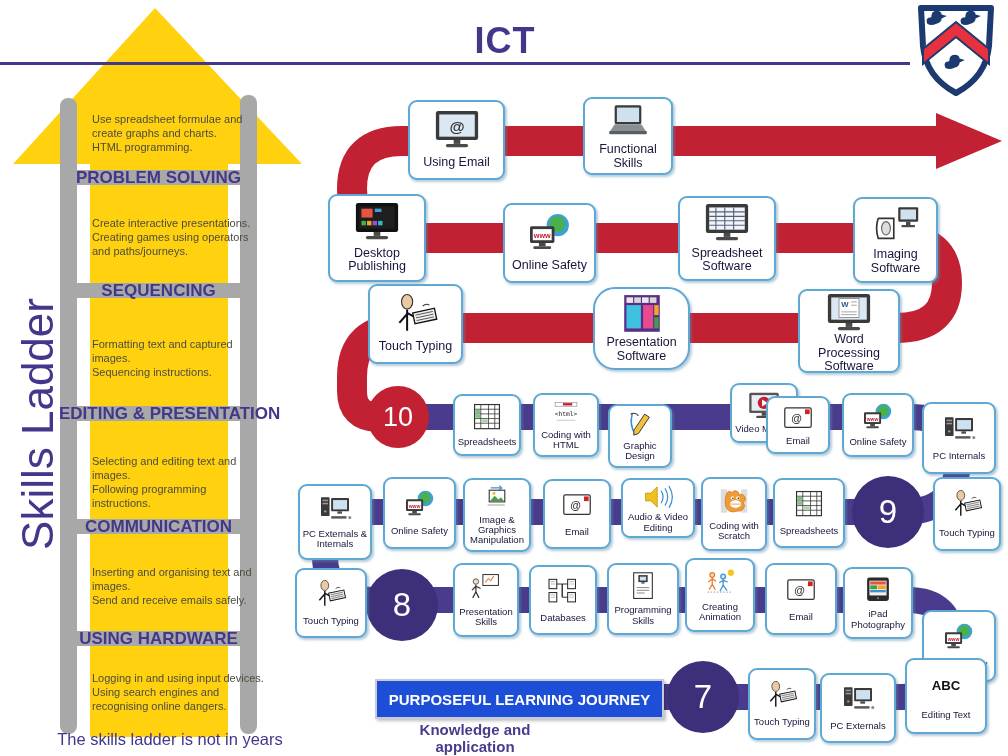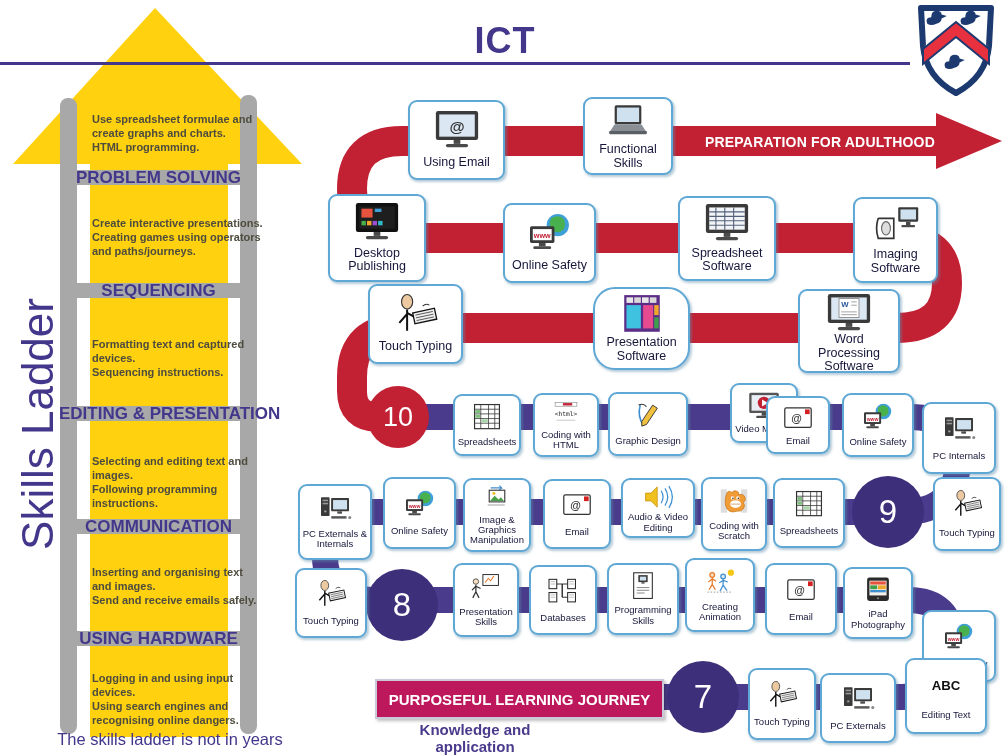--- a/index.html
+++ b/index.html
@@ -10,25 +10,25 @@
     font-size:36px;font-weight:bold;color:#43378c;letter-spacing:1px;z-index:3;}
   .title-line{position:absolute;left:0;top:62px;width:910px;height:3px;background:#43378c;z-index:2;}
   
   .side-label{position:absolute;left:-112px;top:400px;width:300px;text-align:center;
     transform:rotate(-90deg);font-size:44px;color:#43378c;line-height:48px;z-index:3;}
   .ladder-footer{position:absolute;left:50px;top:730px;width:240px;text-align:center;
     font-size:16.5px;color:#43378c;z-index:3;}
   .rung-label{position:absolute;left:59px;width:199px;text-align:center;font-size:17px;
     font-weight:bold;color:#43378c;line-height:22px;height:22px;white-space:nowrap;z-index:3;}
   .ladder-desc{position:absolute;left:92px;width:172px;font-size:11px;line-height:1.27;
-    color:#4e4c3e;white-space:pre-line;z-index:3;font-weight:bold;}
+    color:#4e4c3e;white-space:pre-line;z-index:3;}
   
   .adulthood{position:absolute;left:695px;top:134px;width:250px;text-align:center;color:#fff;
     font-weight:bold;font-size:14px;letter-spacing:.2px;z-index:4;}
-  .banner{position:absolute;left:375px;top:679px;width:285px;height:36px;background:#be185d;
+  .banner{position:absolute;left:375px;top:679px;width:285px;height:36px;background:#1d4ed8;
     border:2px solid #c9c9da;box-shadow:2px 2px 3px rgba(0,0,0,.25);color:#fff;display:flex;
     align-items:center;justify-content:center;font-weight:bold;font-size:15px;z-index:4;}
   .caption{position:absolute;left:380px;top:721px;width:190px;text-align:center;color:#4a3b8c;
     font-weight:bold;font-size:15px;z-index:4;}
   .year-circle{position:absolute;border-radius:50%;display:flex;align-items:center;
     justify-content:center;color:#fff;font-weight:500;z-index:5;}
   .skill-box{position:absolute;background:#fff;border:2px solid #5fa8d5;border-radius:9px;
     box-shadow:1.5px 2px 2.5px rgba(90,140,170,.45);display:flex;flex-direction:column;
     align-items:center;justify-content:space-evenly;padding:2px;z-index:6;box-sizing:border-box;}
   .skill-label{font-size:9.5px;line-height:1.08;text-align:center;color:#16163a;font-weight:500;}
@@ -58,21 +58,21 @@
   <div id="ladder-text">
       <div class="rung-label" style="top: 167px;">PROBLEM SOLVING</div>
       <div class="rung-label" style="top: 280px;">SEQUENCING</div>
       <div class="rung-label" style="top: 403px; text-align: right;">EDITING &amp; PRESENTATION</div>
       <div class="rung-label" style="top: 516px;">COMMUNICATION</div>
       <div class="rung-label" style="top: 628px;">USING HARDWARE</div>
       <div class="ladder-desc" style="top: 113px;">Use spreadsheet formulae and create graphs and charts.
 HTML programming.</div>
       <div class="ladder-desc" style="top: 217px;">Create interactive presentations.
 Creating games using operators and paths/journeys.</div>
-      <div class="ladder-desc" style="top: 338px;">Formatting text and captured devices.
+      <div class="ladder-desc" style="top: 338px;">Formatting text and captured images.
 Sequencing instructions.</div>
       <div class="ladder-desc" style="top: 455px;">Selecting and editing text and images.
 Following programming instructions.</div>
       <div class="ladder-desc" style="top: 566px;">Inserting and organising text and images.
 Send and receive emails safely.</div>
       <div class="ladder-desc" style="top: 672px;">Logging in and using input devices.
 Using search engines and recognising online dangers.</div>
     </div>
   <div class="side-label">Skills Ladder</div>
   <div class="ladder-footer">The skills ladder is not in years</div>
@@ -88,21 +88,20 @@
       <path transform="translate(36,54) scale(1.3)" d="M1 9 Q-1 4 4 4 Q4 -1 8 -1 Q12 -1 12 2 L16 3 L12 5 Q12 8 8 9 Q4 11 1 9 Z"></path>
     </g>
   </svg>
 
   <svg width="1008" height="756" viewBox="0 0 1008 756" style="position:absolute;left:0;top:0;z-index:1">
     <path d="M398 417 L910 417 Q958 417 958 459 Q958 512 902 512 L374 512 Q325 512 325 556 Q325 600 374 600 L908 600 Q952 600 952 644 Q952 697 902 697 L562 697" fill="none" stroke="#4a3b8c" stroke-width="26"></path>
     <path d="M952 141 L402 141 Q352 141 352 189 Q352 238 402 238 L896 238 Q947 238 947 283 Q947 328 896 328 L404 328 Q352 328 352 377 L352 391 Q352 417 378 417 L396 417" fill="none" stroke="#c22033" stroke-width="30"></path>
     <polygon points="936,113 1002,141 936,169" fill="#c22033"></polygon>
   </svg>
 
-  <div class="adulthood">PREPARATION FOR ADULTHOOD</div>
   <div class="banner">PURPOSEFUL LEARNING JOURNEY</div>
   <div class="caption">Knowledge and application</div>
 
   <div id="year-circles">
       <div class="year-circle" style="left: 367px; top: 386px; width: 62px; height: 62px; background: rgb(194, 32, 51); font-size: 27px;">10</div>
       <div class="year-circle" style="left: 852px; top: 476px; width: 72px; height: 72px; background: rgb(62, 47, 122); font-size: 33px;">9</div>
       <div class="year-circle" style="left: 366px; top: 569px; width: 72px; height: 72px; background: rgb(62, 47, 122); font-size: 33px;">8</div>
       <div class="year-circle" style="left: 667px; top: 661px; width: 72px; height: 72px; background: rgb(62, 47, 122); font-size: 33px;">7</div>
     </div>
   <div id="journey-boxes">
@@ -245,21 +244,21 @@
         <span class="icon">
           <svg viewBox="0 0 48 36" class="isvg">
             <rect x="10" y="3" width="28" height="5" fill="#fff" stroke="#888" stroke-width=".8"></rect>
             <rect x="20" y="4" width="12" height="3" fill="#c22033"></rect>
             <text x="24" y="21" font-size="8" text-anchor="middle" fill="#222" font-family="DejaVu Sans Mono,monospace">&lt;html&gt;</text>
             <path d="M12 26 h24" stroke="#aaa" stroke-width=".8"></path>
           </svg>
         </span>
         <span class="skill-label">Coding with HTML</span>
       </div>
-      <div class="skill-box" style="left: 608px; top: 392px; width: 80px; height: 64px;">
+      <div class="skill-box" style="left: 608px; top: 404px; width: 64px; height: 64px;">
         <span class="icon">
           <svg viewBox="0 0 48 36" class="isvg">
             <path d="M14 4 q-4 14 4 26" stroke="#3f8fd0" stroke-width="2" fill="none"></path>
             <path d="M30 4 l6 4 -14 21 -6 2 0 -6 z" fill="#f0c040" stroke="#333" stroke-width="1.2"></path>
             <path d="M12 4 q6 -3 10 2" stroke="#333" stroke-width="1.5" fill="none"></path>
           </svg>
         </span>
         <span class="skill-label">Graphic Design</span>
       </div>
       <div class="skill-box" style="left: 686px; top: 383px; width: 68px; height: 60px; margin-left: 44px;">

